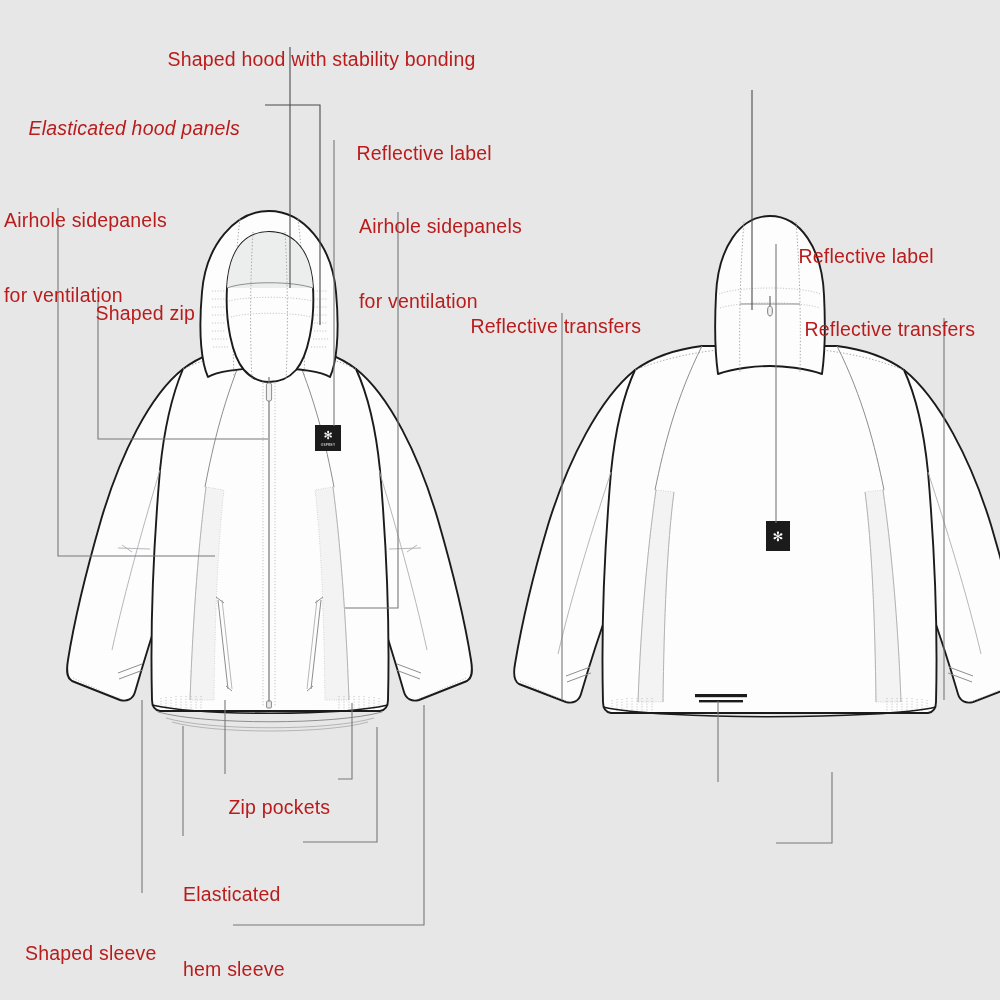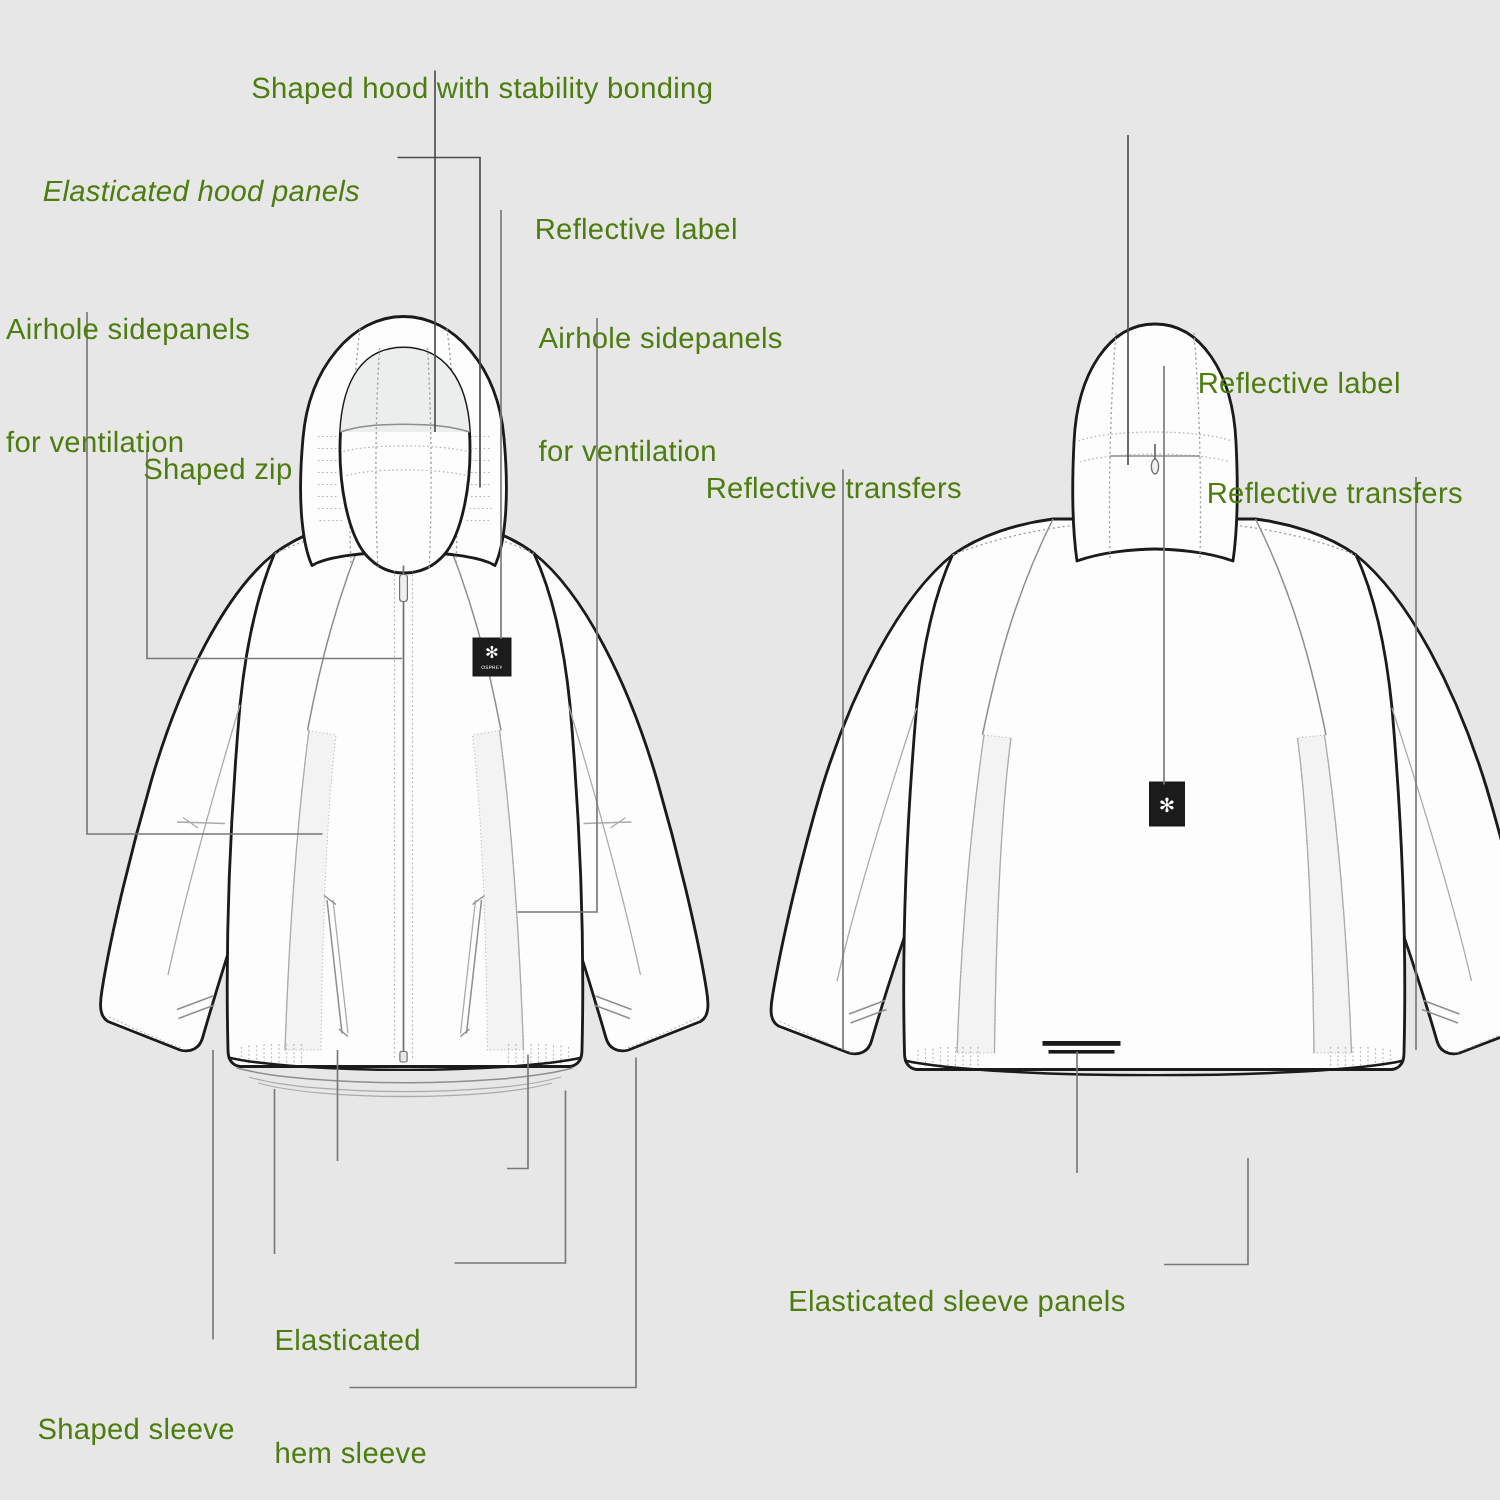--- a/index.html
+++ b/index.html
@@ -7,21 +7,21 @@
     width:1000px;height:1000px;
     background:#e7e7e7;
     font-family:"Liberation Sans","DejaVu Sans",sans-serif;
     overflow:hidden;
     position:relative;
   }
   #stage{position:absolute;inset:0;width:1000px;height:1000px;}
   svg.layer{position:absolute;left:0;top:0;width:1000px;height:1000px;overflow:visible;}
   .callout{
     position:absolute;
-    color:#4d7c0f;
+    color:#b91c1c;
     font-size:19.5px;
     line-height:25px;
     letter-spacing:0.01em;
     white-space:pre;
     font-weight:400;
   }
   .leader{stroke:#77787a;stroke-width:1.1;fill:none;stroke-linecap:butt;}
   .leader-dk{stroke:#4a4b4d;stroke-width:1.1;fill:none;}
   .garment-outline{fill:#fdfdfd;stroke:#1b1b1b;stroke-width:1.9;stroke-linejoin:round;stroke-linecap:round;}
   .seam{fill:none;stroke:#8d8e90;stroke-width:1;}
@@ -222,20 +222,23 @@
 
   <div class="callout" style="left:359px;top:164px;">
     <div>Airhole sidepanels</div>
     <div>for ventilation</div>
   </div>
 
   <div class="callout" style="left:73px;top:276px;">
     <span>Shaped zip</span>
   </div>
 
+  <div class="callout" style="left:206px;top:770px;">
+    <span>Zip pockets</span>
+  </div>
 
   <div class="callout" style="left:183px;top:832px;">
     <div>Elasticated</div>
     <div>hem sleeve</div>
   </div>
 
   <div class="callout" style="left:25px;top:891px;">
     <div>Shaped sleeve</div>
     
   </div>
@@ -247,17 +250,14 @@
 
   <div class="callout" style="left:448px;top:289px;">
     <span>Reflective transfers</span>
   </div>
 
   <div class="callout" style="left:782px;top:292px;">
     <span>Reflective transfers</span>
   </div>
 
 
-  <div class="callout" style="left:503px;top:831px;">
-    <span>Elasticated sleeve panels</span>
-  </div>
 
 </div>
 
 </body></html>

